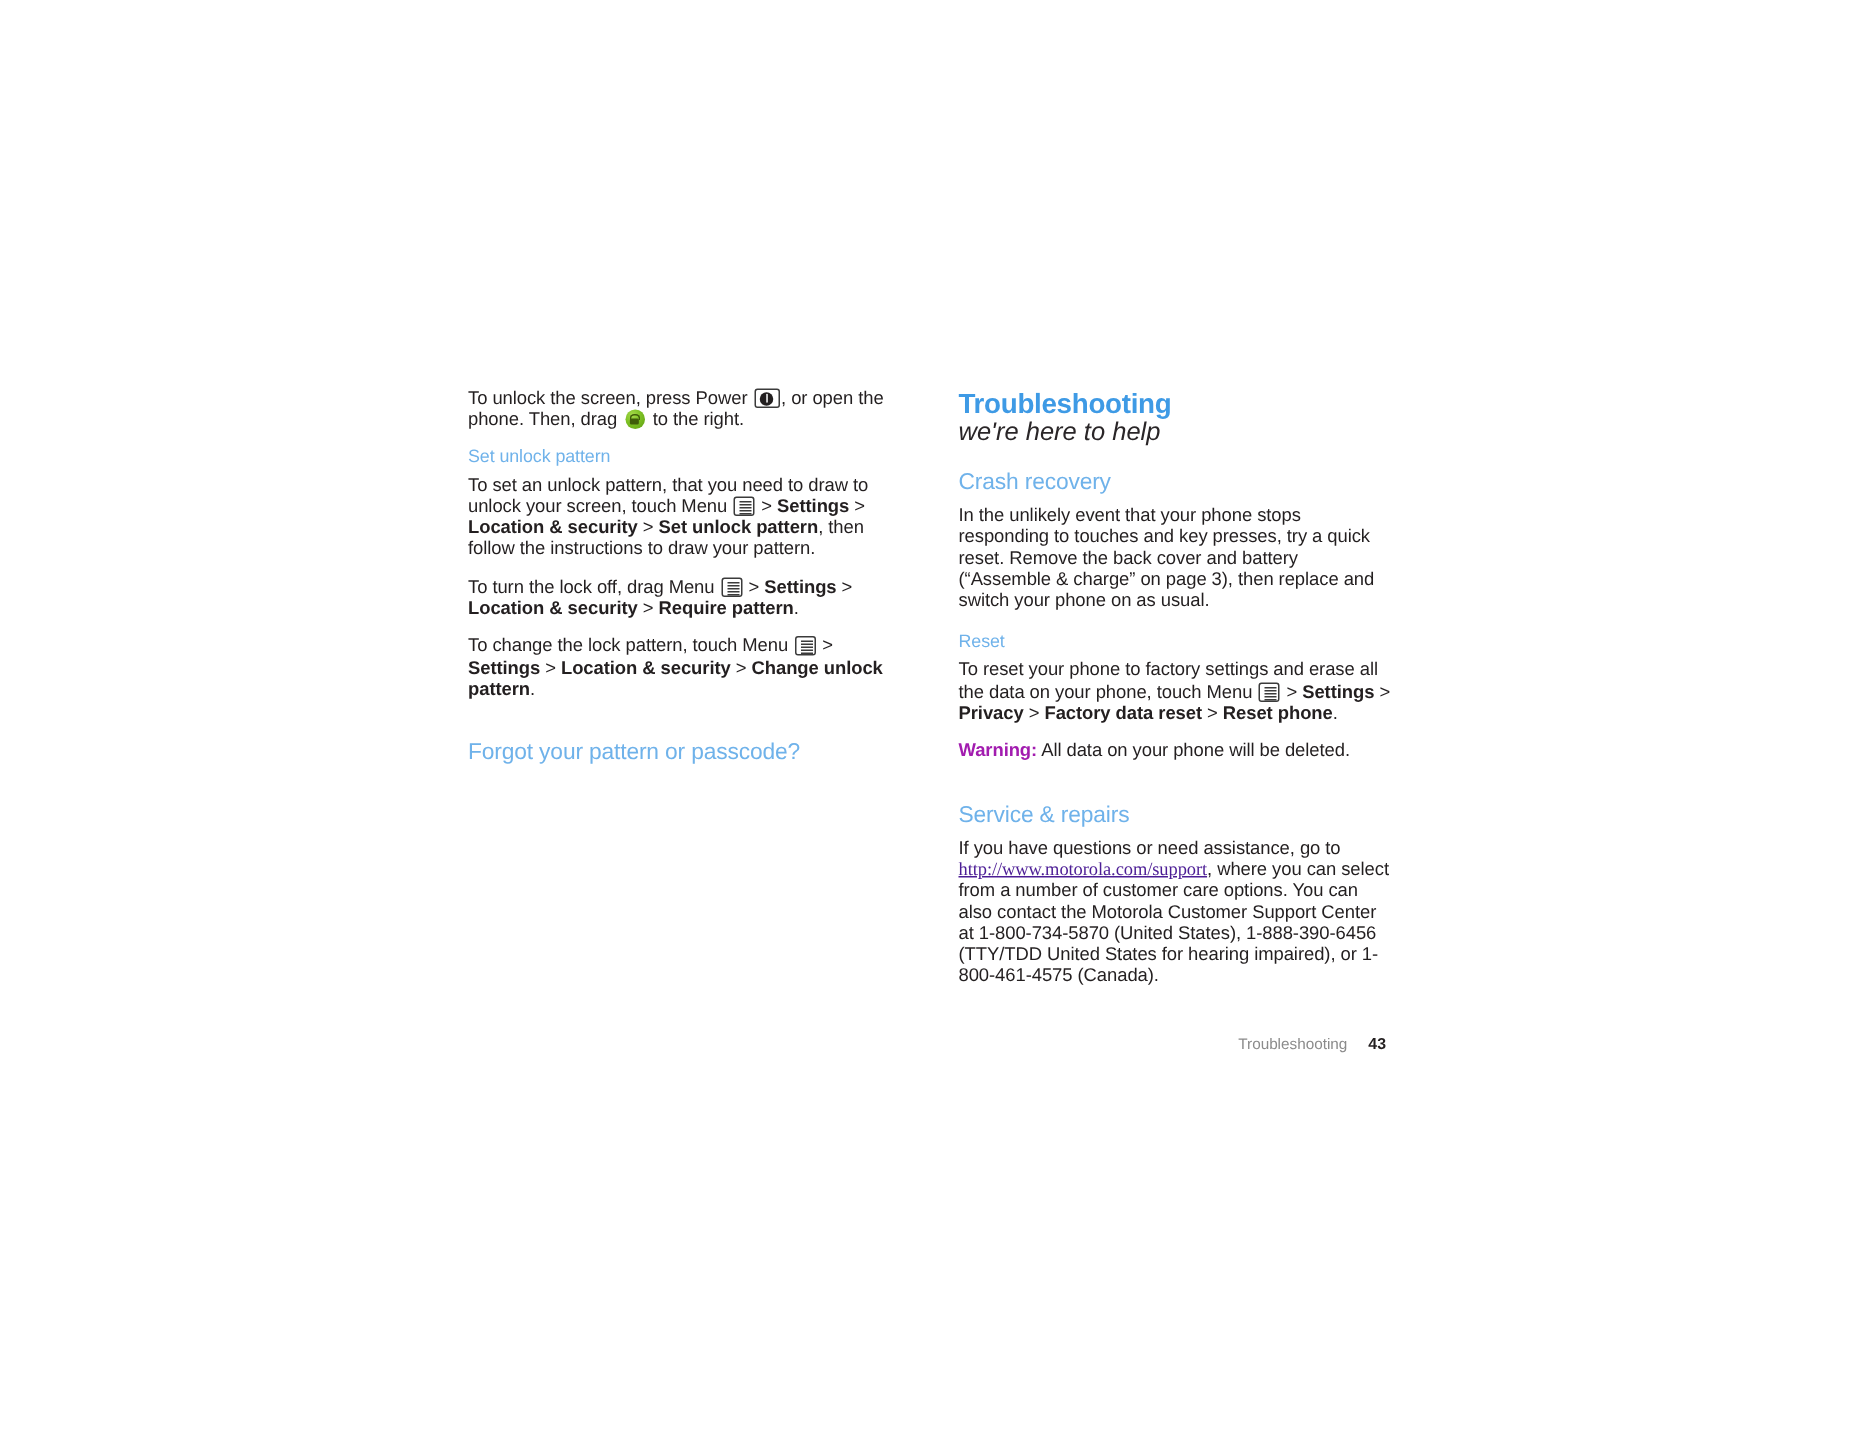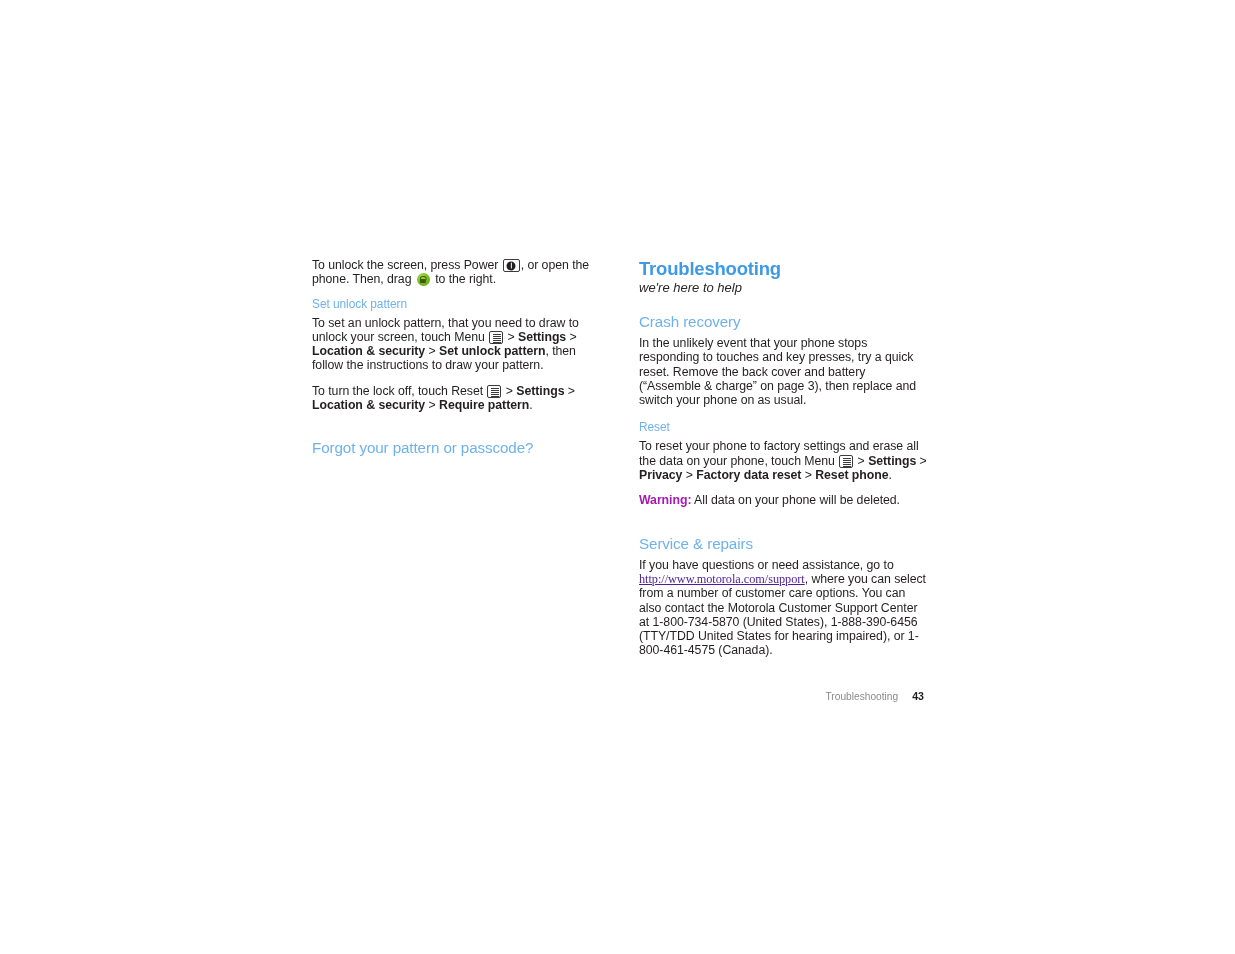--- a/index.html
+++ b/index.html
@@ -47,21 +47,21 @@
   .chapter-title {
     margin: 0 0 2px 0;
     font-size: 18.5px;
     line-height: 21px;
     font-weight: bold;
     color: #3e9ae5;
     letter-spacing: -0.2px;
   }
   .chapter-sub {
     margin: 0 0 19px 0;
-    font-size: 13px;
+    font-size: 17px;
     line-height: 13px;
     font-style: italic;
     color: #2a2628;
   }
   h2.section {
     margin: 0 0 6px 0;
     font-size: 15.2px;
     line-height: 17px;
     font-weight: normal;
     color: #6fb2ea;
@@ -202,22 +202,23 @@
 <div class="page">
 
   <div class="col col-left">
 
     <p class="para"><span>To unlock the screen, press Power </span><span class="key key-power"><span class="disc"></span></span><span>, or open the phone. Then, drag </span><span class="lock-drag"></span><span> to the right.</span></p>
 
     <h3 class="subsection">Set unlock pattern</h3>
 
     <p class="para"><span>To set an unlock pattern, that you need to draw to unlock your screen, touch Menu </span><span class="key key-menu"><i></i><i></i><i></i><i></i><i></i></span><span> &gt; </span><b>Settings</b><span> &gt; </span><b>Location &amp; security</b><span> &gt; </span><b>Set unlock pattern</b><span>, then follow the instructions to draw your pattern.</span></p>
 
-    <p class="para"><span>To turn the lock off, touch Reset </span><span class="key key-menu"><i></i><i></i><i></i><i></i><i></i></span><span> &gt; </span><b>Settings</b><span> &gt; </span><b>Location &amp; security</b><span> &gt; </span><b>Require pattern</b><span>.</span></p>
-
+    <p class="para"><span>To turn the lock off, drag Menu </span><span class="key key-menu"><i></i><i></i><i></i><i></i><i></i></span><span> &gt; </span><b>Settings</b><span> &gt; </span><b>Location &amp; security</b><span> &gt; </span><b>Require pattern</b><span>.</span></p>
+
+    <p class="para"><span>To change the lock pattern, touch Menu </span><span class="key key-menu"><i></i><i></i><i></i><i></i><i></i></span><span> &gt; </span><b>Settings</b><span> &gt; </span><b>Location &amp; security</b><span> &gt; </span><b>Change unlock pattern</b><span>.</span></p>
 
     <h2 class="section gap">Forgot your pattern or passcode?</h2>
 
   </div>
 
   <div class="col col-right">
 
     <h1 class="chapter-title">Troubleshooting</h1>
     <div class="chapter-sub">we're here to help</div>
 

